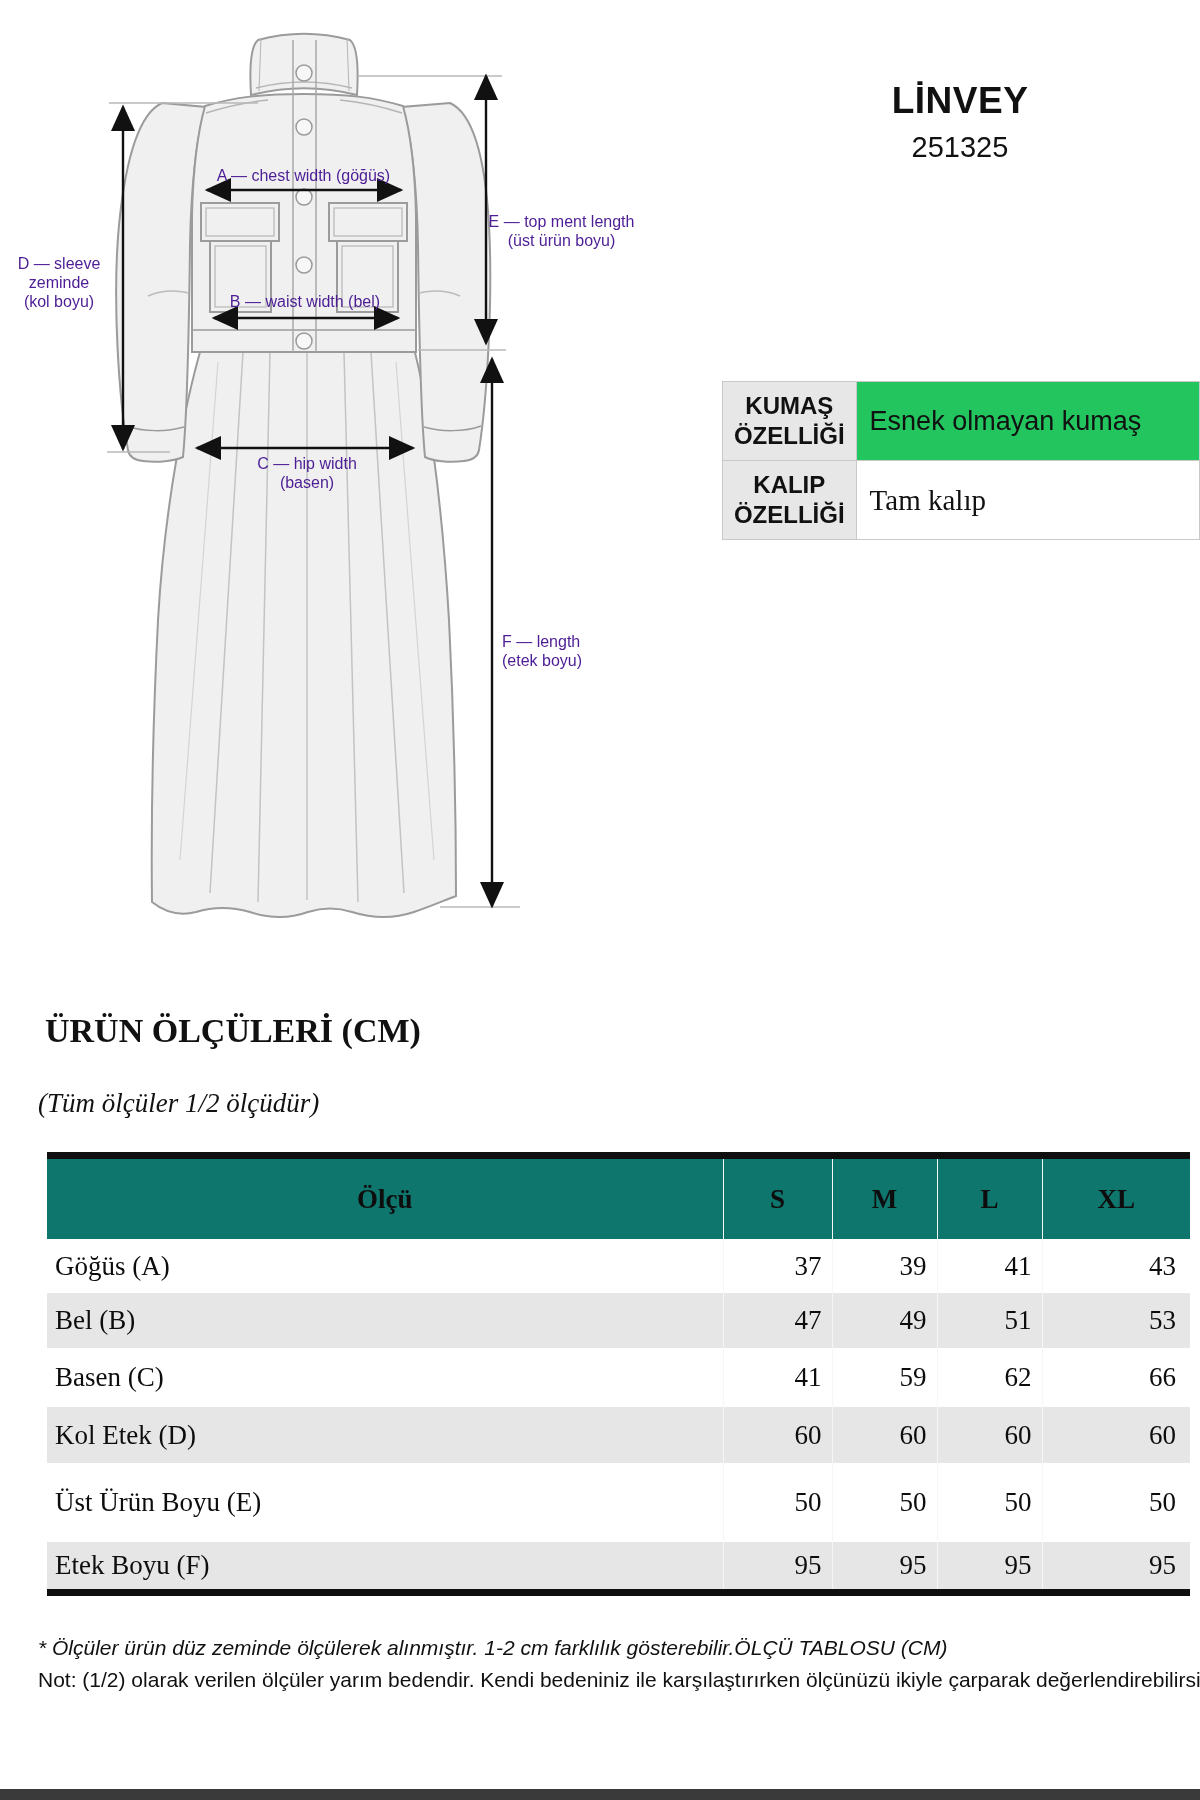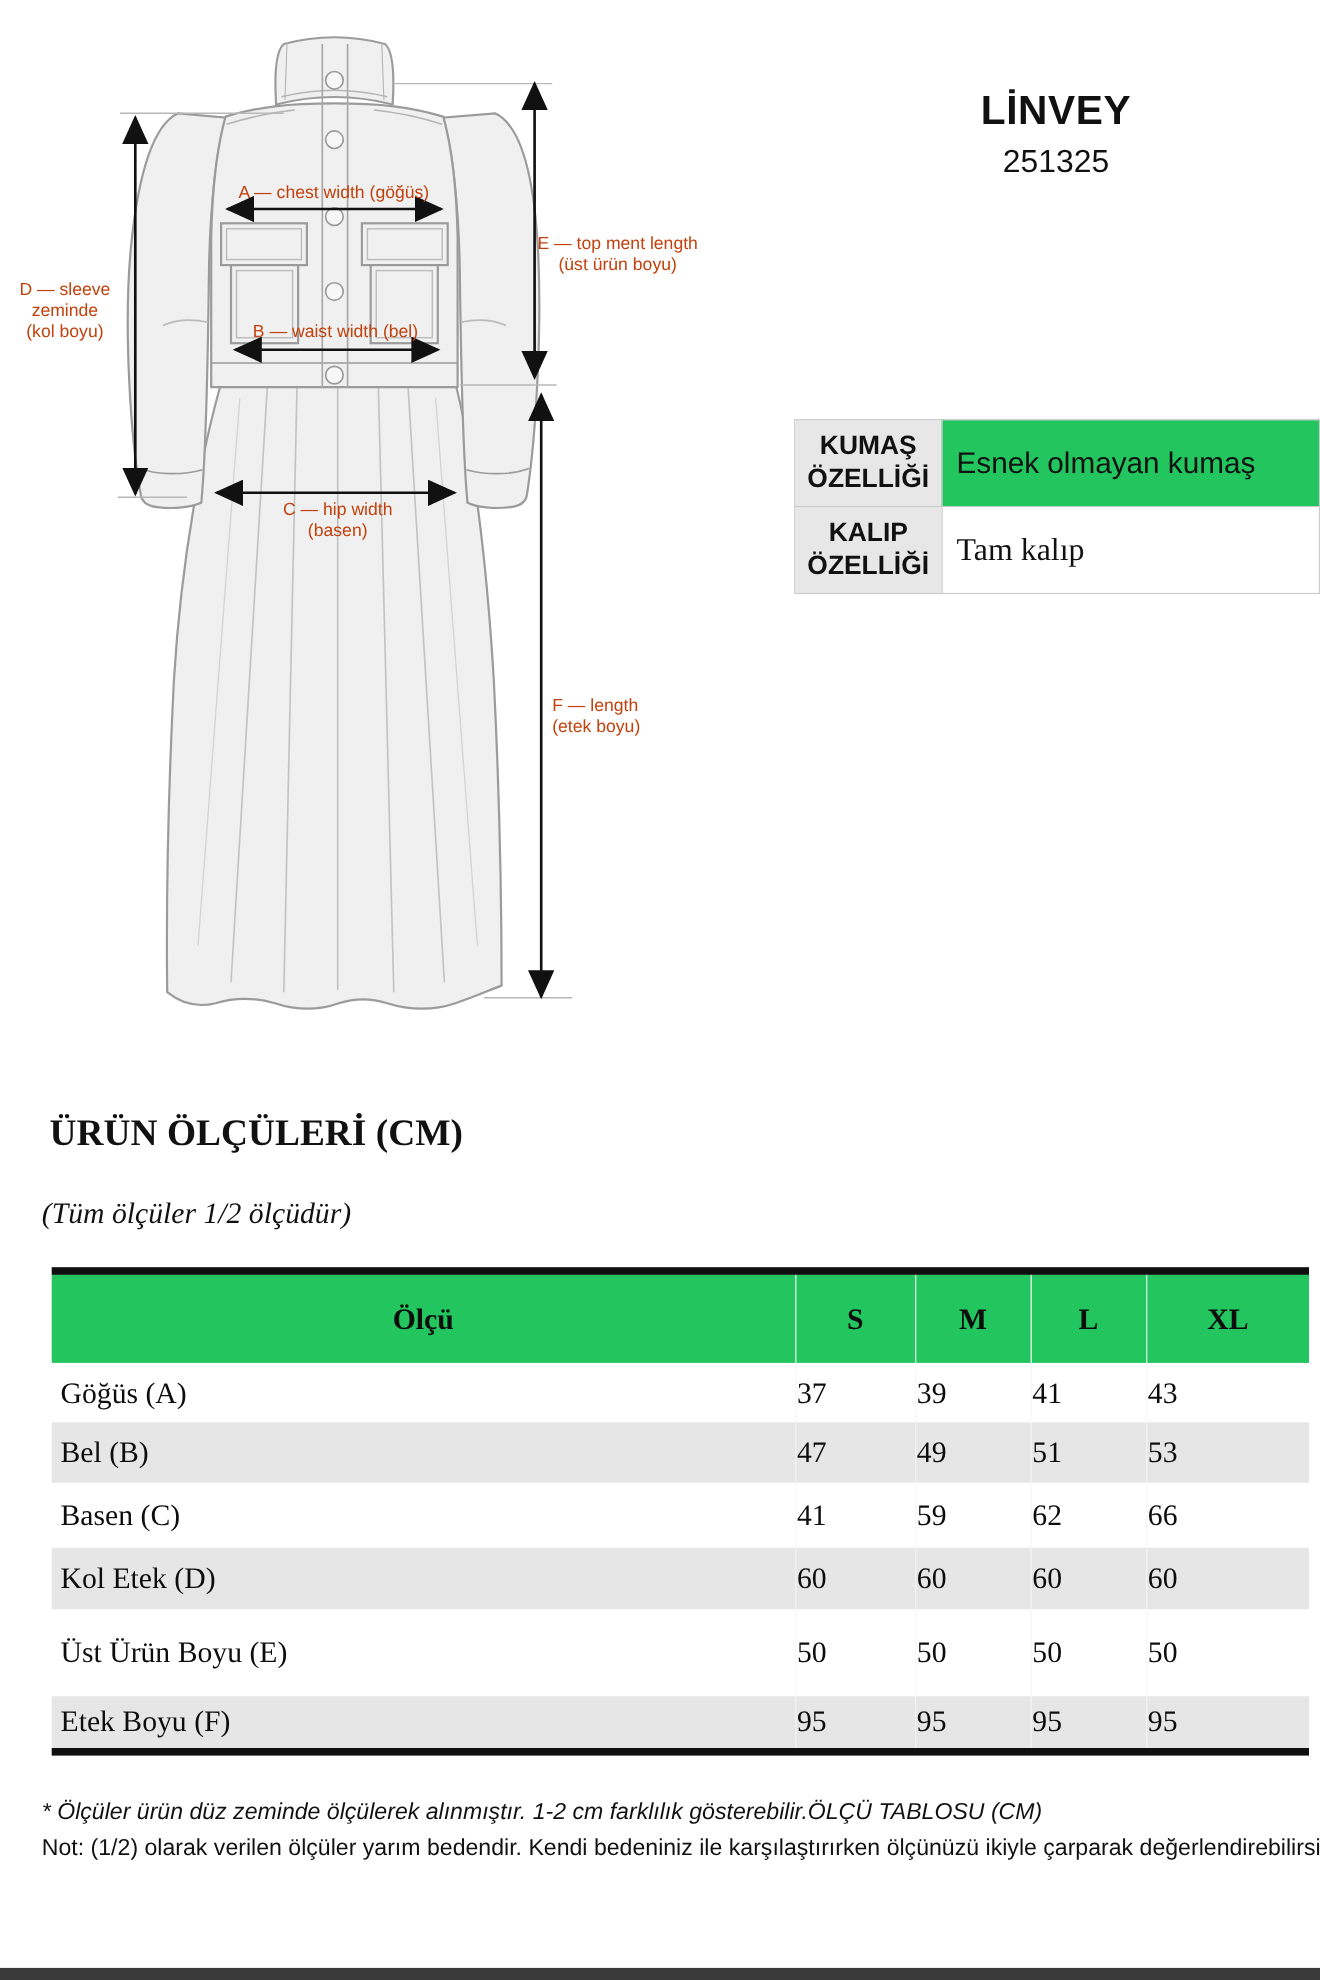--- a/index.html
+++ b/index.html
@@ -1,21 +1,21 @@
 <!DOCTYPE html>
 <html><head>
 <meta charset="utf-8">
 <style>
   html,body{margin:0;padding:0;background:#fff;}
   .page{position:relative;width:1200px;height:1800px;background:#ffffff;overflow:hidden;
         font-family:"Liberation Sans",sans-serif;color:#111;}
 
   
   .diagram-svg{position:absolute;left:0;top:0;width:660px;height:940px;}
-  .dlabel{position:absolute;font-size:16px;line-height:19px;color:#c2410c;text-align:center;}
+  .dlabel{position:absolute;font-size:16px;line-height:19px;color:#4c1d95;text-align:center;}
   .dlabel.left{text-align:left;}
 
   
   .brand{position:absolute;left:770px;top:80px;width:380px;text-align:center;}
   .brand-name{font-size:37px;font-weight:bold;letter-spacing:.5px;}
   .brand-code{font-size:29px;margin-top:9px;}
 
   
   .fabric{position:absolute;left:722px;top:381px;border-collapse:collapse;}
   .fabric td{border:1px solid #c9c9c9;height:76px;vertical-align:middle;}
@@ -28,24 +28,24 @@
   
   .size-title{position:absolute;left:45px;top:1012px;font-family:"Liberation Serif",serif;
               font-weight:bold;font-size:34px;}
   .size-sub{position:absolute;left:38px;top:1088px;font-family:"Liberation Serif",serif;
             font-style:italic;font-size:27px;}
 
   .sizewrap{position:absolute;left:47px;top:1152px;width:1143px;
             border-top:7px solid #0f0f0f;border-bottom:7px solid #0f0f0f;}
   .sizetable{width:100%;border-collapse:collapse;font-family:"Liberation Serif",serif;
              font-size:27px;color:#0d0d0d;}
-  .sizetable th{background:#22c55e;font-weight:bold;height:78px;font-size:27px;}
+  .sizetable th{background:#0f766e;font-weight:bold;height:78px;font-size:27px;}
   .sizetable td.lbl{text-align:left;padding-left:8px;}
   .sizetable td.val,.sizetable th.val{border-left:1px solid #f6f6f6;}
-  .sizetable td.val{text-align:left;padding-right:10px;}
+  .sizetable td.val{text-align:right;padding-right:10px;}
   .sizetable td.xl{padding-right:14px;}
   .sizetable tbody tr:nth-child(even){background:#e6e6e6;}
   .sizetable tbody tr:nth-child(1){height:54px;}
   .sizetable tbody tr:nth-child(2){height:55px;}
   .sizetable tbody tr:nth-child(3){height:59px;}
   .sizetable tbody tr:nth-child(4){height:56px;}
   .sizetable tbody tr:nth-child(5){height:79px;}
   .sizetable tbody tr:nth-child(6){height:47px;}
 
   

